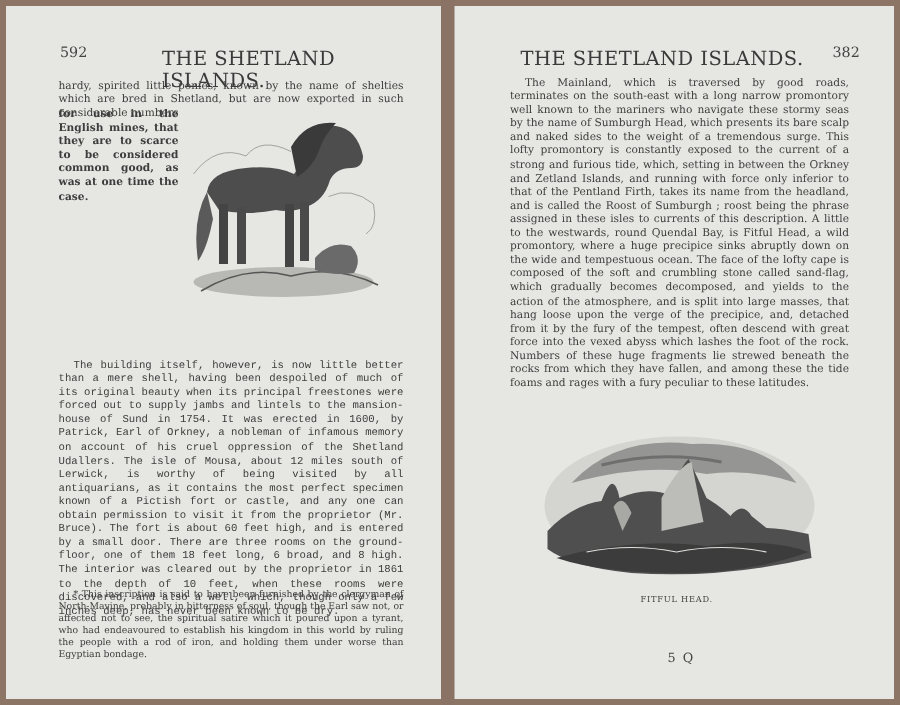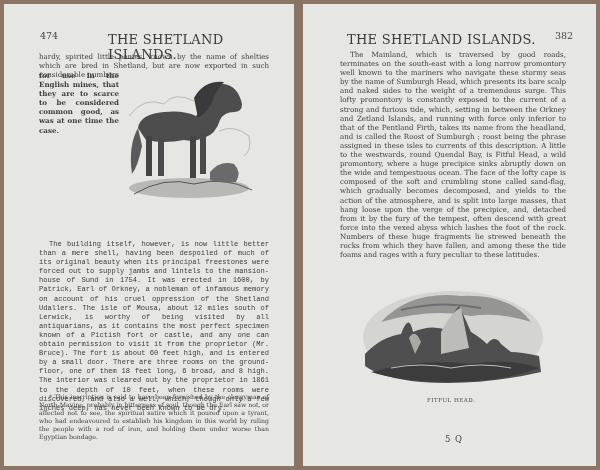--- a/index.html
+++ b/index.html
@@ -18,21 +18,21 @@
   .caption{position:absolute;font-size:5.5px;letter-spacing:0.5px;color:#444;}
   .sig{position:absolute;font-size:8.5px;color:#444;letter-spacing:1px;}
   .illus{position:absolute;}
 </style>
 </head>
 <body>
 
 <div class="gutter"></div>
 
 <div class="page left">
-  <div class="pnum" style="left:36px;">474</div>
+  <div class="pnum" style="left:36px;">592</div>
   <div class="runhead" style="left:104px;">THE SHETLAND ISLANDS.</div>
 
   <div class="txt" style="left:35px;top:48px;width:230px;">
     <p class="noindent">hardy, spirited little ponies, known by the name of shelties which are bred in Shetland, but are now exported in such considerable numbers</p>
   </div>
 
   <div class="txt" style="left:35px;top:67px;width:80px;text-align:justify;font-weight:bold;">
     <p class="noindent">for use in the English mines, that they are to scarce to be considered common good, as was at one time the case.</p>
   </div>
 

